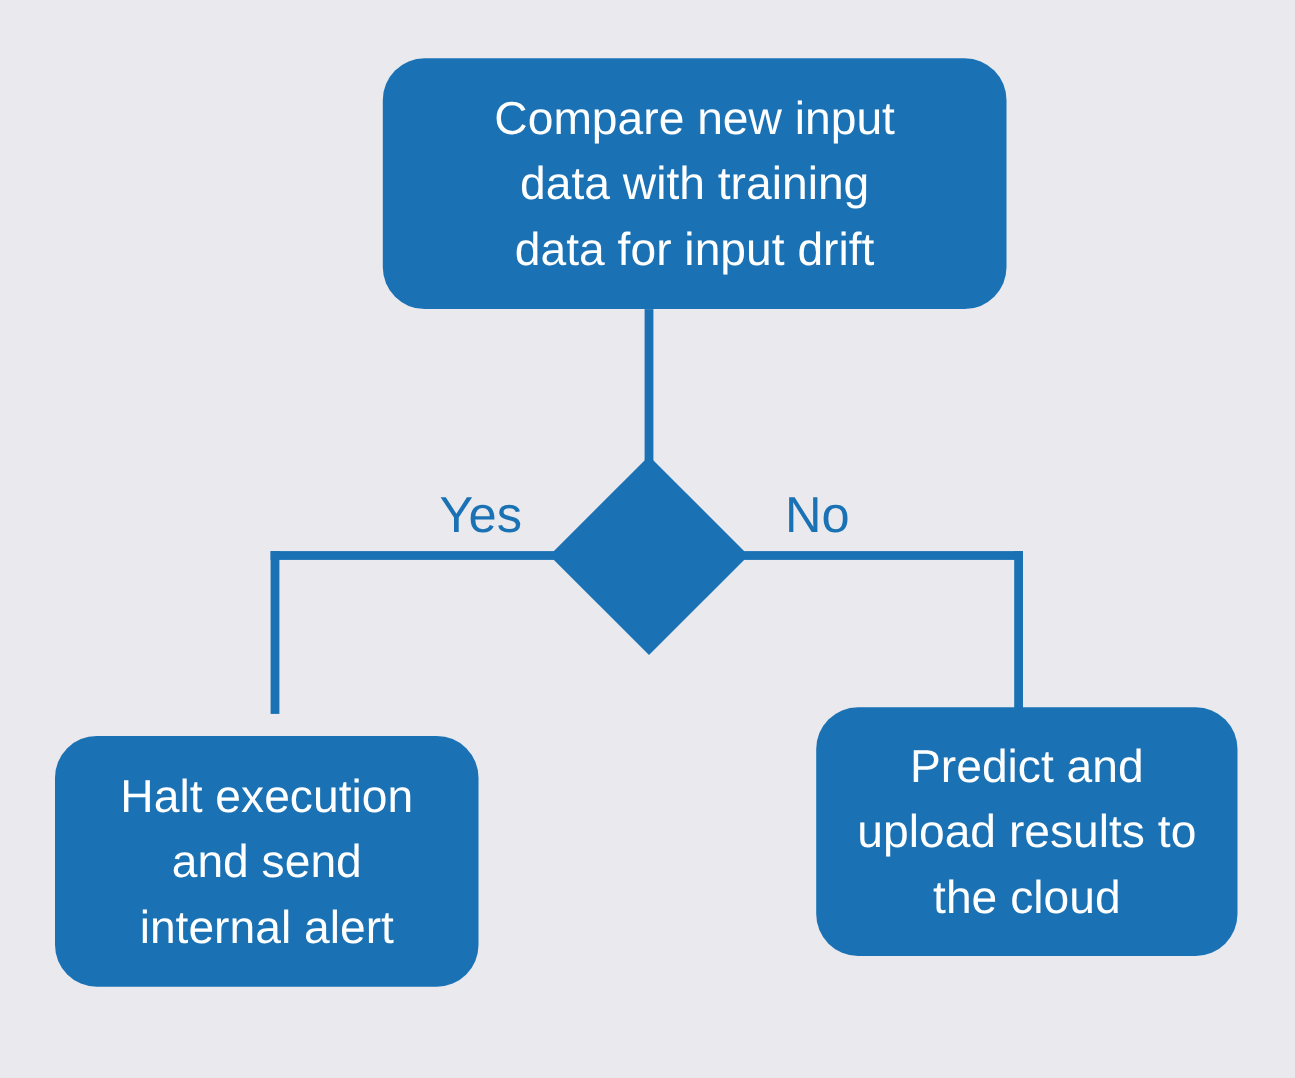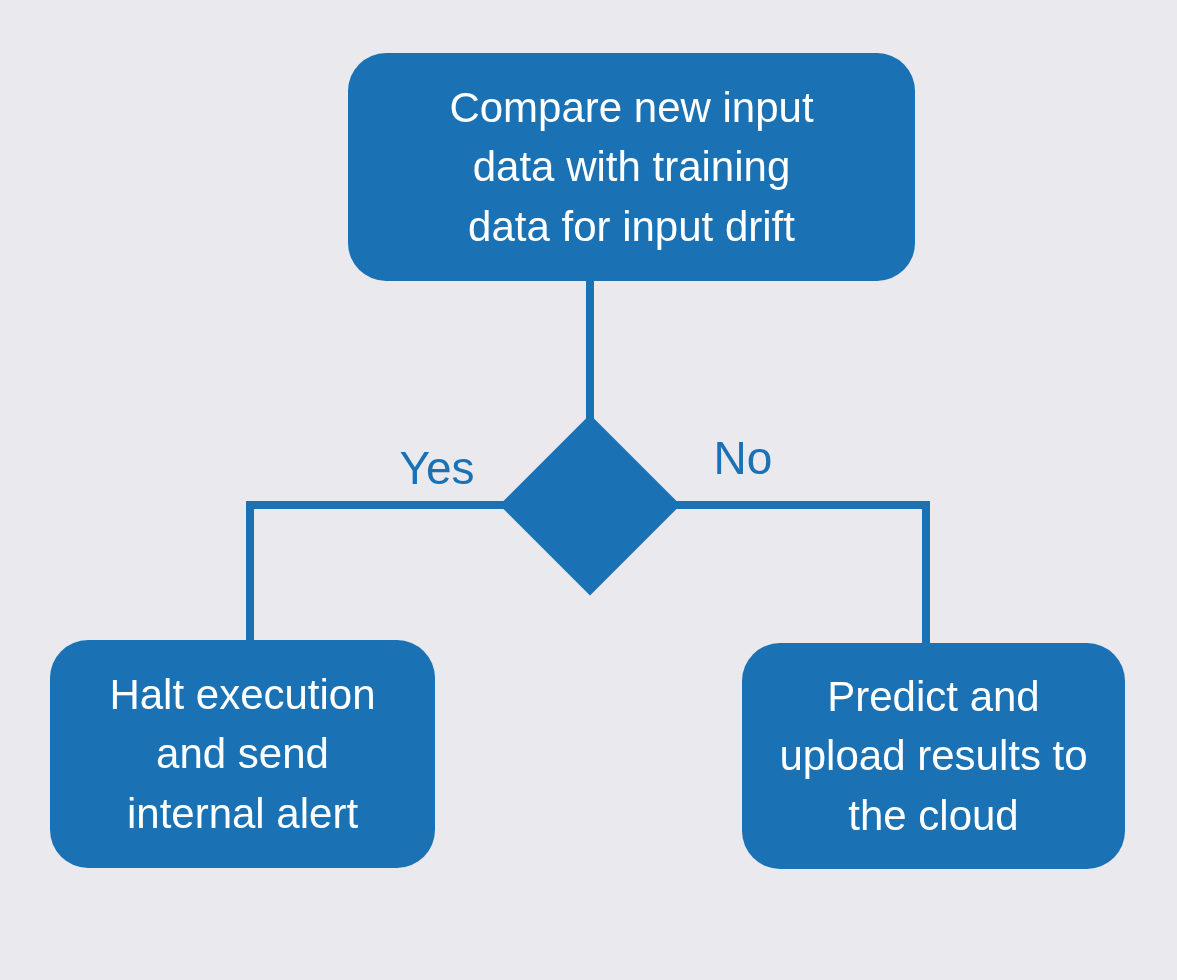--- a/index.html
+++ b/index.html
@@ -31,21 +31,21 @@
     text-align: center;
     font-size: 42px;
     line-height: 1.42;
   }
   .node .node-label {
     display: block;
     margin: 0 auto;
   }
   .node-top    { left: 308px; top: 53px;  width: 567px; height: 228px; margin-left: 40px; }
   .node-top .node-label   { max-width: 400px; }
-  .node-left   { left: 50px;  top: 640px; width: 385px; height: 228px; }
+  .node-left   { left: 50px;  top: 669px; width: 385px; height: 228px; }
   .node-left .node-label  { max-width: 320px; }
   .node-right  { left: 742px; top: 643px; width: 383px; height: 226px; }
   .node-right .node-label { max-width: 330px; }
   .connector {
     position: absolute;
     background: var(--accent);
   }
   .conn-stem      { left: 586px; top: 281px; width: 8px;   height: 140px; }
   .conn-yes-h     { left: 246px; top: 501px; width: 260px; height: 8px; }
   .conn-yes-v     { left: 246px; top: 501px; width: 8px;   height: 148px; }
@@ -59,21 +59,21 @@
     transform: rotate(45deg);
   }
   .branch-label {
     position: absolute;
     color: var(--accent);
     font-size: 46px;
     line-height: 1.1;
     text-align: center;
   }
   .label-yes { left: 367px; top: 443px; width: 140px; }
-  .label-no  { left: 683px; top: 433px; width: 120px; }
+  .label-no  { left: 683px; top: 443px; width: 120px; }
 </style>
 </head>
 <body>
 
 <div class="canvas">
 
   <div class="node node-top">
     <span class="node-label">Compare new input data with training data for input drift</span>
   </div>
 

